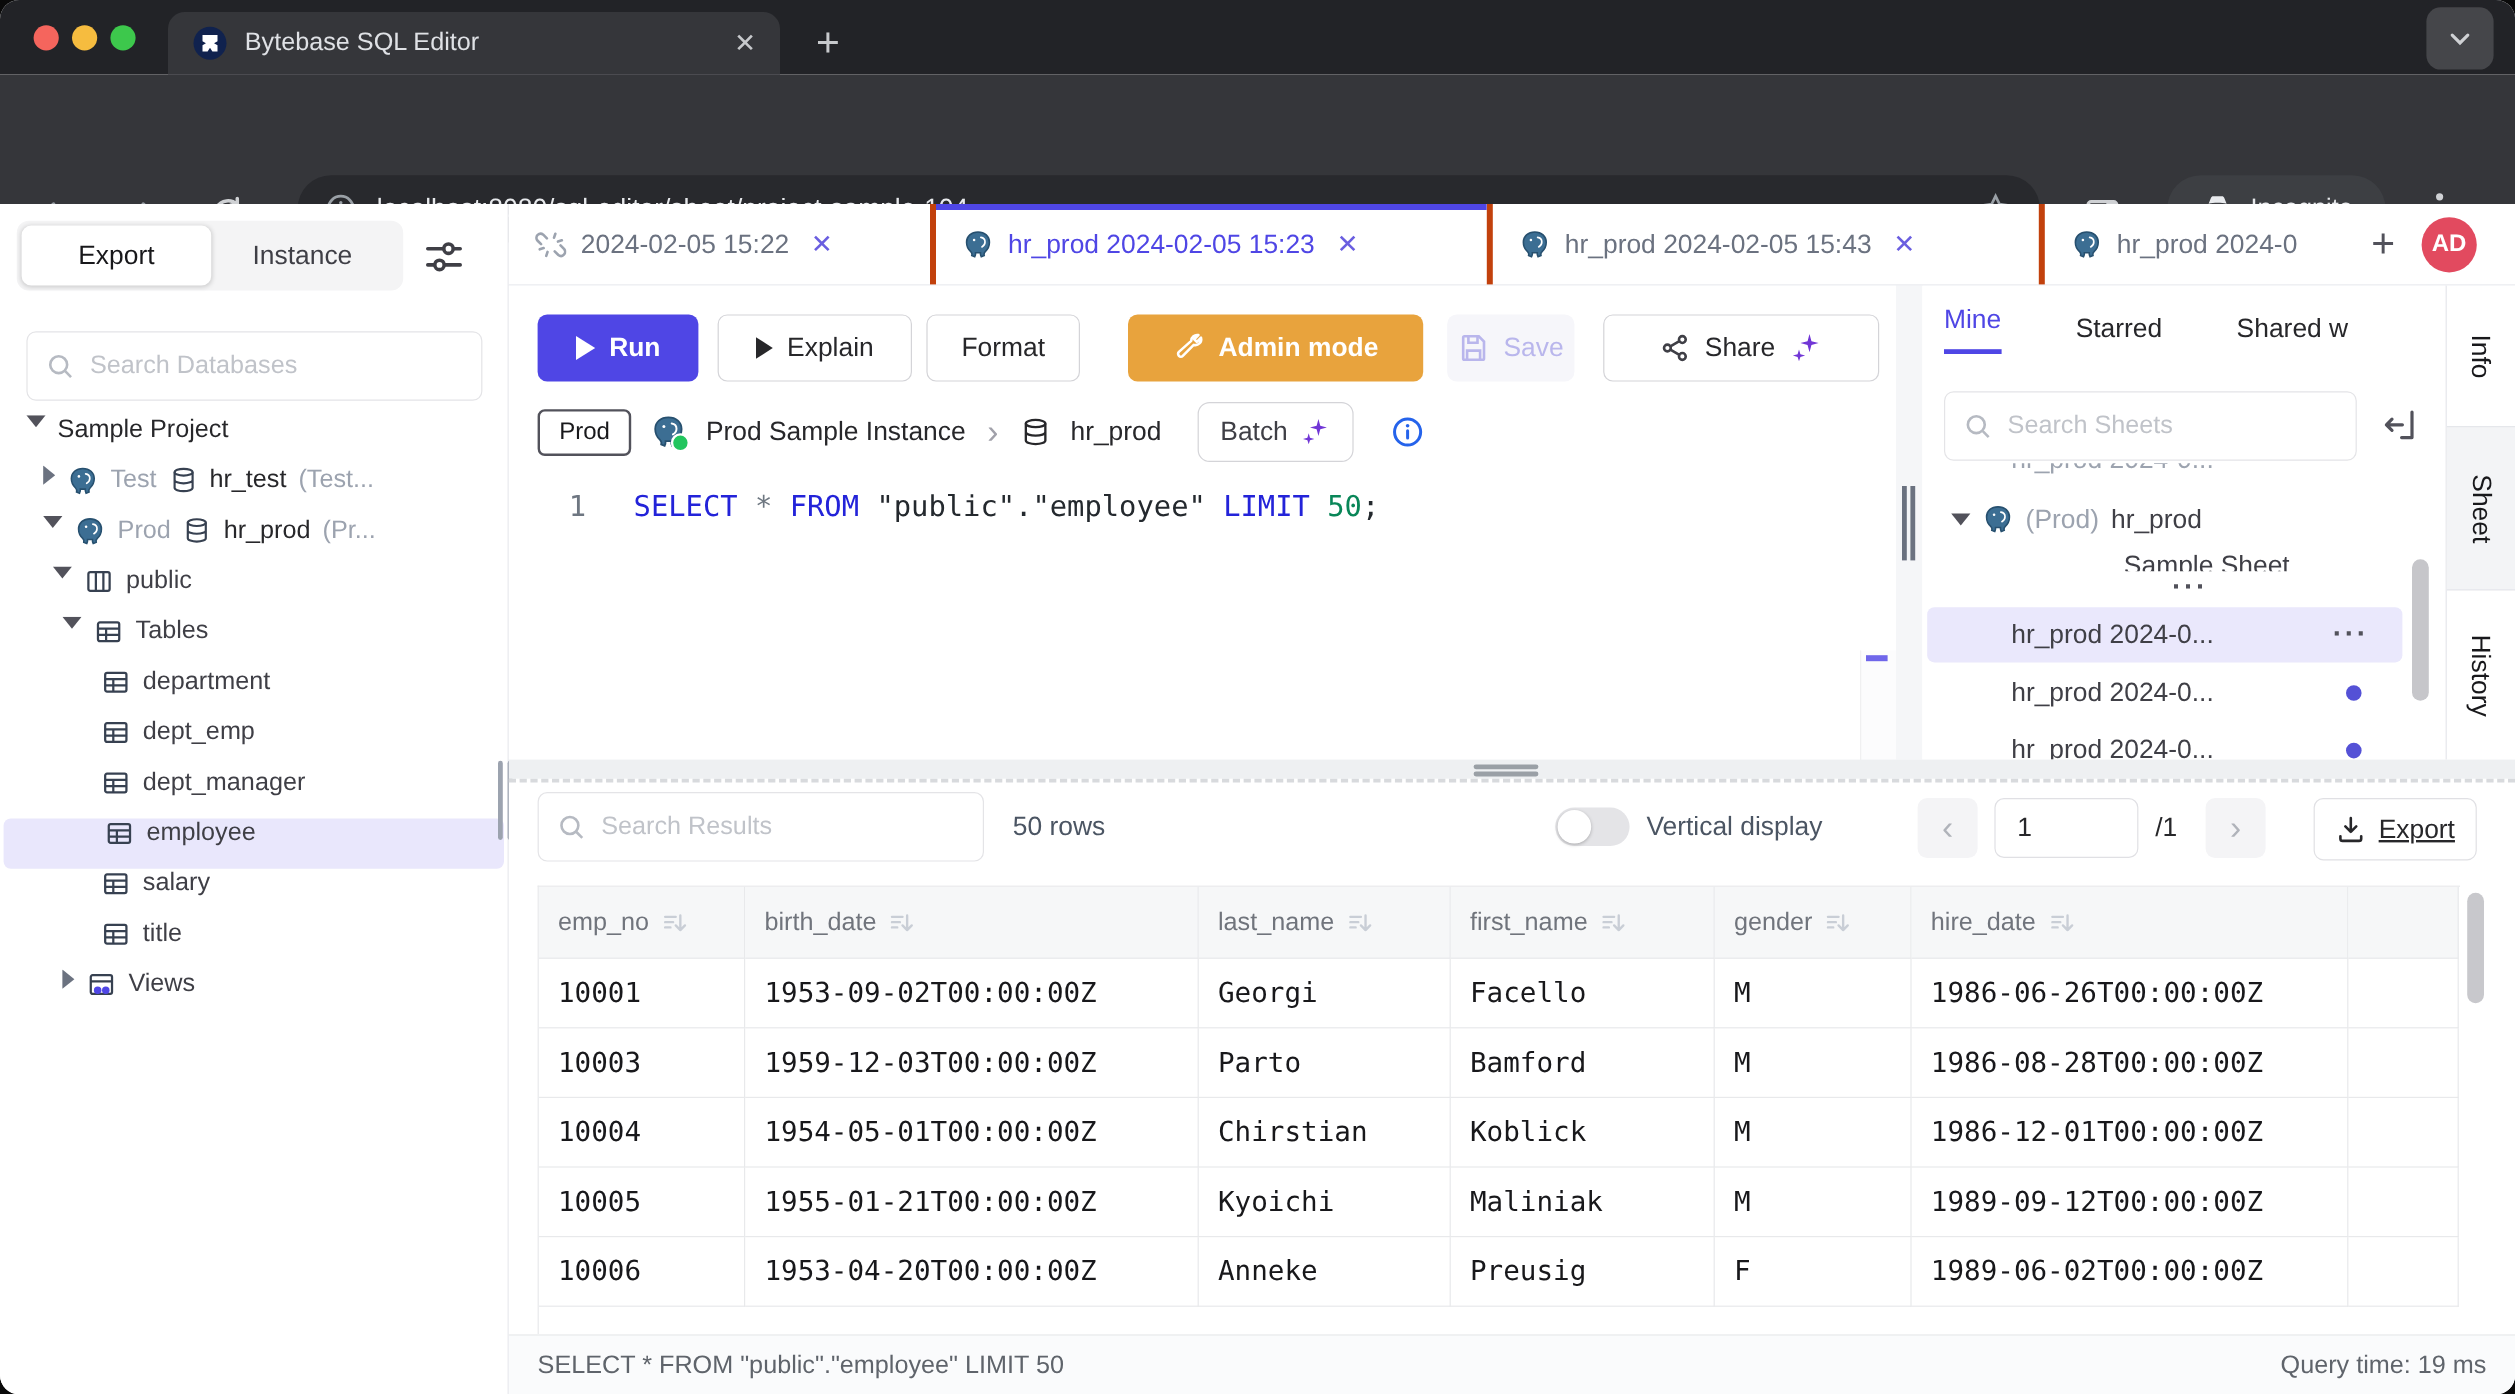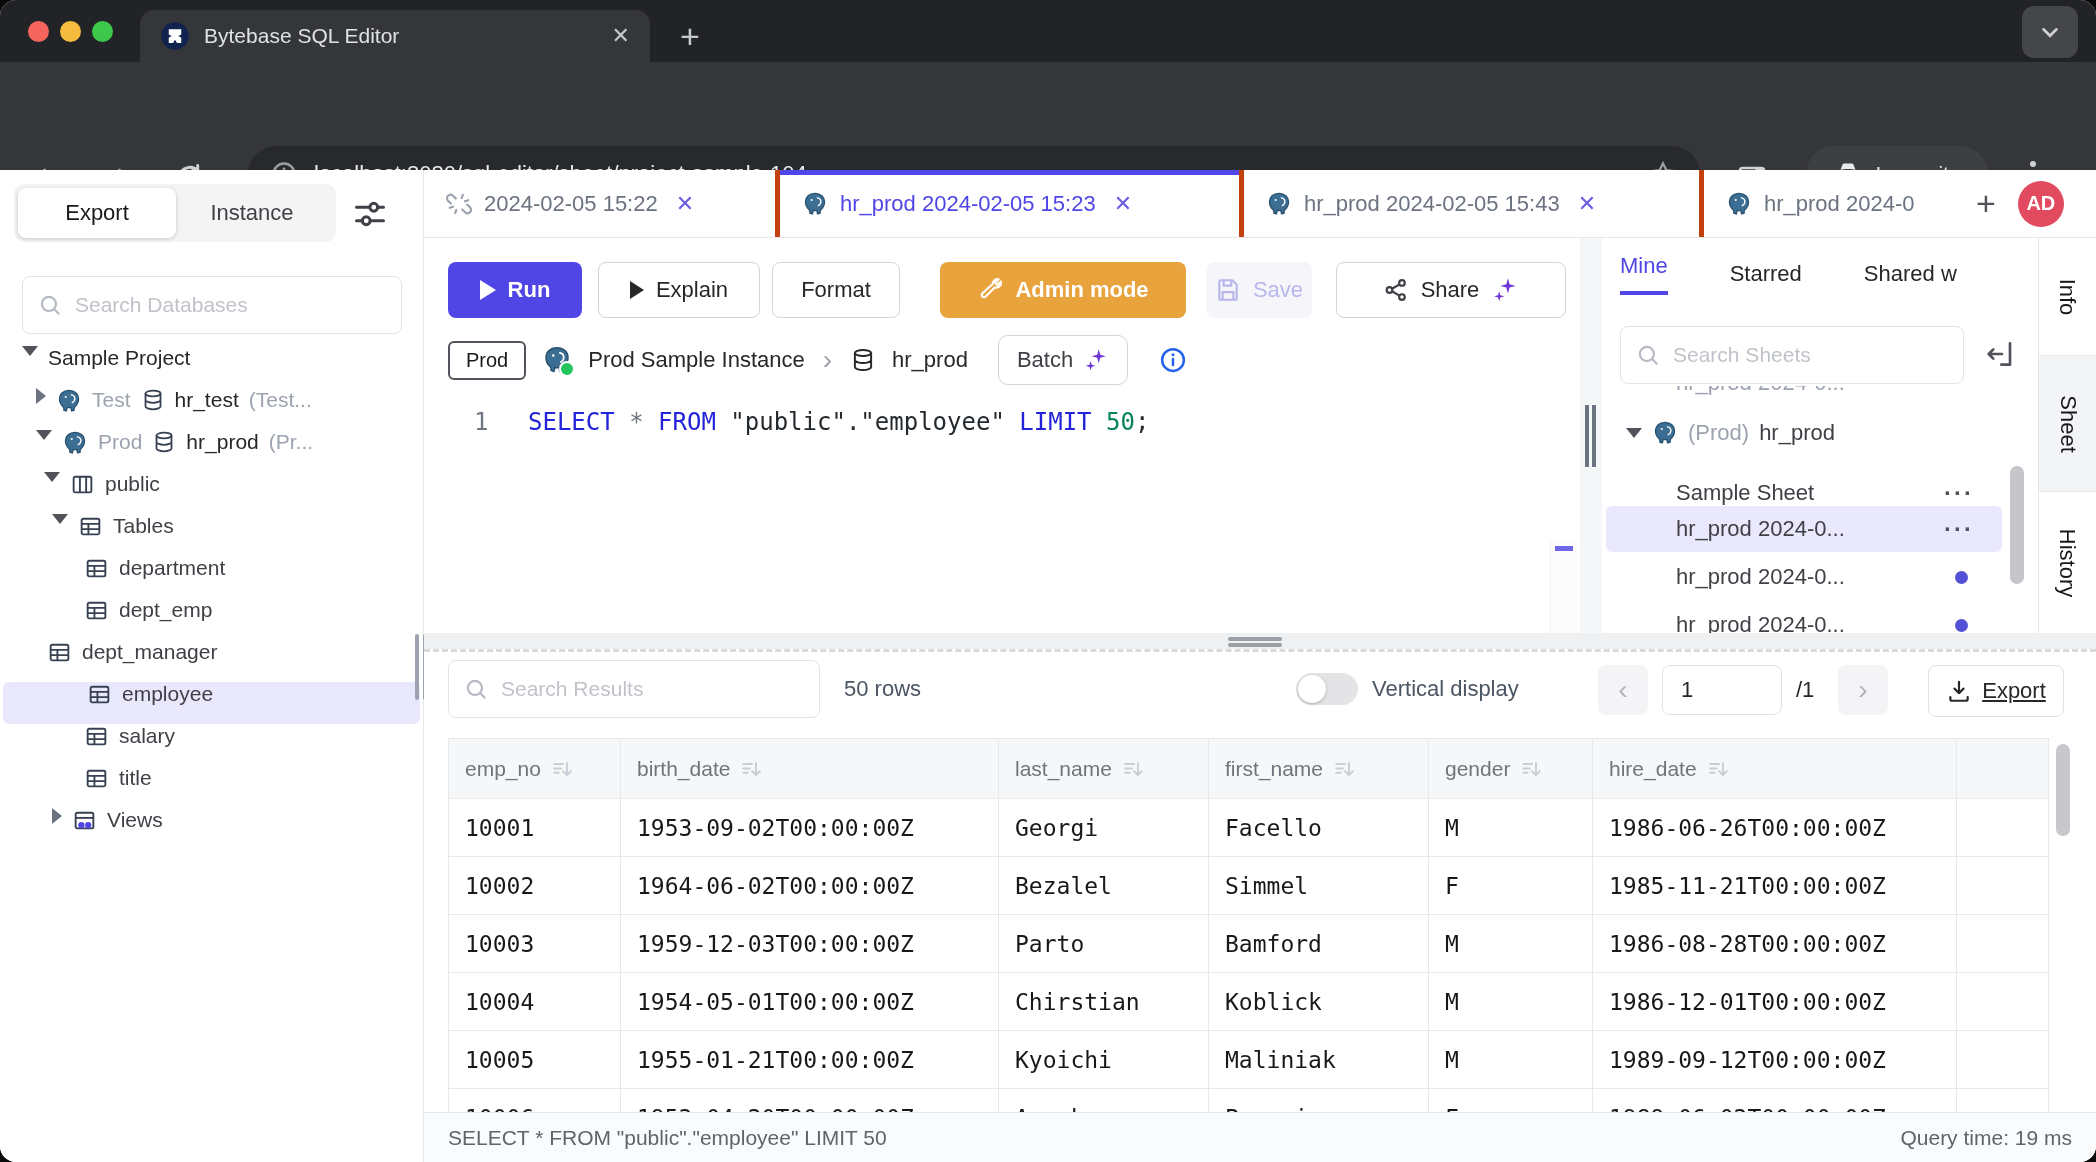--- a/index.html
+++ b/index.html
@@ -283,21 +283,21 @@
           </svg>
         <span>department</span>
       </div>
       <div class="trow" style="padding-left:84px;">
         <svg class="ico" width="25" height="25" viewBox="0 0 24 24" fill="none" stroke="#374151" stroke-width="1.8">
             <rect x="3.5" y="4.5" width="17" height="15" rx="1.5"></rect>
             <path d="M3.5 9.5h17M3.5 14.5h17M10 9.5v10"></path>
           </svg>
         <span>dept_emp</span>
       </div>
-      <div class="trow" style="padding-left:47px;">
+      <div class="trow" style="padding-left:84px;">
         <svg class="ico" width="25" height="25" viewBox="0 0 24 24" fill="none" stroke="#374151" stroke-width="1.8">
             <rect x="3.5" y="4.5" width="17" height="15" rx="1.5"></rect>
             <path d="M3.5 9.5h17M3.5 14.5h17M10 9.5v10"></path>
           </svg>
         <span>dept_manager</span>
       </div>
       <div class="trow sel" style="padding-left:84px;">
         <svg class="ico" width="25" height="25" viewBox="0 0 24 24" fill="none" stroke="#374151" stroke-width="1.8">
             <rect x="3.5" y="4.5" width="17" height="15" rx="1.5"></rect>
             <path d="M3.5 9.5h17M3.5 14.5h17M10 9.5v10"></path>
@@ -480,21 +480,21 @@
     <div class="abs sheet-row" style="left:0;top:172px;width:400px;gap:10px;padding-left:24px;">
       <span class="caret-d"></span>
       <svg class="ico" width="26" height="26" viewBox="0 0 24 24">
           <path d="M12 2.2c5.2 0 8.8 3.2 8.8 7.8 0 3.2-1.5 5.7-3.2 7.2-.9.8-1.1 2-.8 3.1l-2.3.9c-.5-1-.7-2.1-.6-3.1h-3.8c.1 1-.1 2.1-.6 3.1l-2.3-.9c.3-1.1.1-2.3-.8-3.1C4.7 15.7 3.2 13.2 3.2 10c0-4.6 3.6-7.8 8.8-7.8z" fill="#3c6e93" stroke="#27506f" stroke-width="1.2"></path>
           <circle cx="9" cy="8.3" r="1" fill="#fff"></circle>
           <path d="M14.2 6.3c2 .3 3.2 1.6 3.2 3.5 0 1.7-.9 3-2.4 3.8" stroke="#fff" stroke-width="1.3" fill="none" stroke-linecap="round"></path>
         </svg>
       <span style="color:#9ca3af;">(Prod)</span>
       <span>hr_prod</span>
     </div>
-    <div class="abs sheet-row" style="left:0;top:232px;width:400px;padding-left:74px;">
+    <div class="abs sheet-row" style="left:0;top:220px;width:400px;padding-left:74px;flex-direction:column;">
       <span class="lbl">Sample Sheet</span>
       <span class="dots3" style="margin-right:28px;">···</span>
     </div>
     <div class="abs sheet-row" style="left:4px;top:268px;width:396px;padding-left:70px;background:#eae8fc;border-radius:6px;">
       <span class="lbl">hr_prod 2024-0...</span>
       <span class="dots3" style="margin-right:28px;">···</span>
     </div>
     <div class="abs sheet-row" style="left:0;top:316px;width:400px;padding-left:74px;">
       <span class="lbl">hr_prod 2024-0...</span>
       <span class="bluedot" style="margin-right:34px;"></span>
@@ -592,29 +592,20 @@
       <div class="tr">
         <div class="td mono">10001</div>
         <div class="td mono">1953-09-02T00:00:00Z</div>
         <div class="td mono">Georgi</div>
         <div class="td mono">Facello</div>
         <div class="td mono">M</div>
         <div class="td mono">1986-06-26T00:00:00Z</div>
         <div class="td"></div>
       </div>
       <div class="tr">
-        <div class="td mono">10002</div>
-        <div class="td mono">1964-06-02T00:00:00Z</div>
-        <div class="td mono">Bezalel</div>
-        <div class="td mono">Simmel</div>
-        <div class="td mono">F</div>
-        <div class="td mono">1985-11-21T00:00:00Z</div>
-        <div class="td"></div>
-      </div>
-      <div class="tr">
         <div class="td mono">10003</div>
         <div class="td mono">1959-12-03T00:00:00Z</div>
         <div class="td mono">Parto</div>
         <div class="td mono">Bamford</div>
         <div class="td mono">M</div>
         <div class="td mono">1986-08-28T00:00:00Z</div>
         <div class="td"></div>
       </div>
       <div class="tr">
         <div class="td mono">10004</div>

